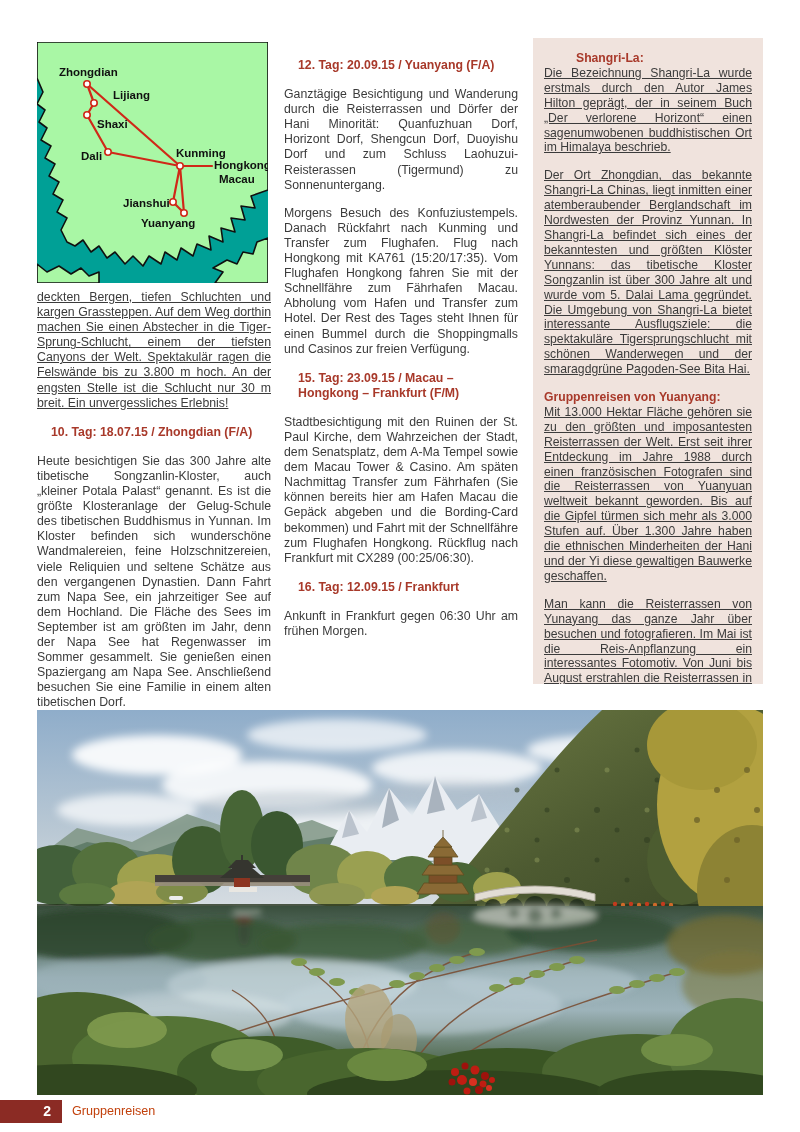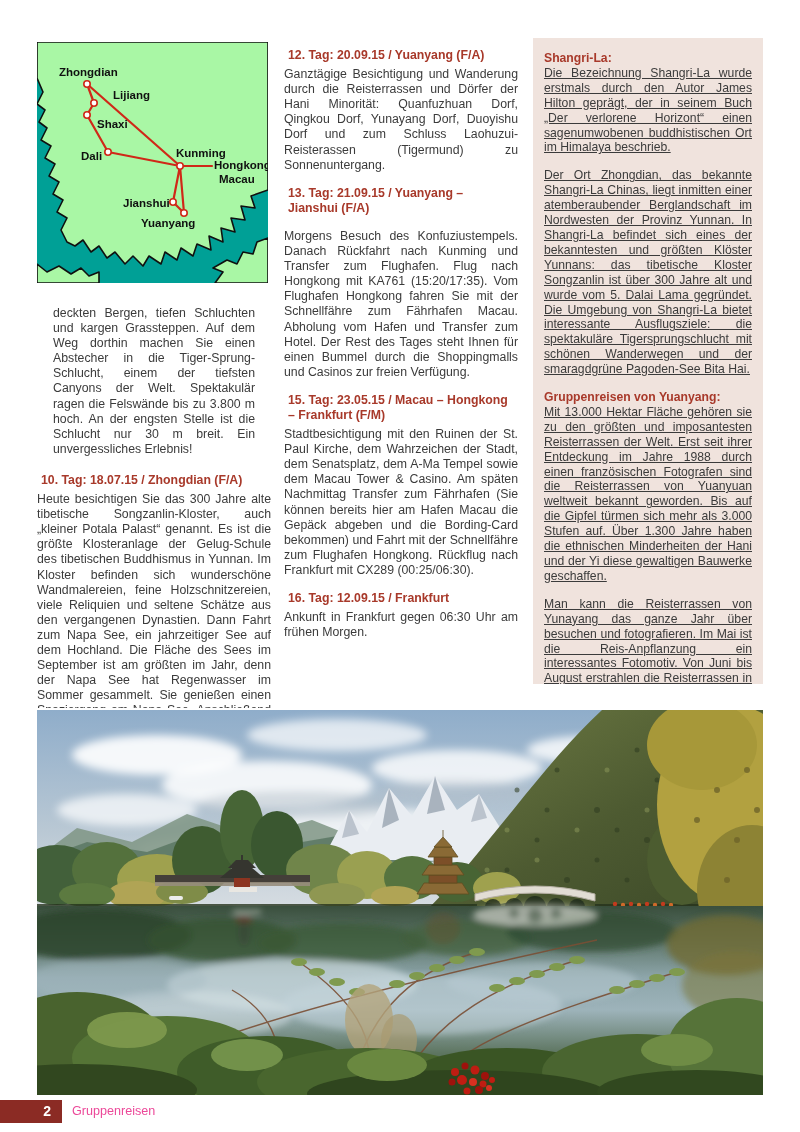--- a/index.html
+++ b/index.html
@@ -2,42 +2,42 @@
 <html><head>
 <meta charset="utf-8">
 <style>
   html,body{margin:0;padding:0;background:#ffffff;}
   .page{position:relative;width:800px;height:1132px;background:#ffffff;overflow:hidden;
         font-family:"Liberation Sans",sans-serif;color:#3b3b3b;}
   
   .col{position:absolute;font-size:12.3px;line-height:15.1px;text-align:justify;overflow:hidden;}
   .col-left{left:37px;top:290px;width:234px;height:418px;}
   .col-mid{left:284px;top:44px;width:234px;height:660px;}
-  .para{margin:16px;}
+  .para{margin:0;text-decoration:underline;}
   .day{margin-top:13px;}
   .col-mid .day:first-child{margin-top:0;}
-  .day-h{font-weight:bold;color:#a8392a;margin:4px;text-align:left;}
+  .day-h{font-weight:bold;color:#a8392a;margin:14px;text-align:left;}
   .day-p{margin:0;}
   
   .infobox{position:absolute;left:533px;top:38px;width:230px;height:646px;background:#f0e3dd;
            box-sizing:border-box;padding:13px 11px;font-size:12.2px;line-height:14.9px;
            text-align:justify;overflow:hidden;}
   .infobox p{margin:0 0 13px;text-decoration:underline;}
   .ib-h{font-weight:bold;color:#a8392a;margin:12px 0 0;text-align:left;}
-  .ib-h:first-child{margin-top:0;}
+  .ib-h:first-child{margin-top:0;margin-left:32px;}
   
   .map{position:absolute;left:37px;top:42px;width:231px;height:241px;}
   .map-label{font:bold 11.5px "Liberation Sans",sans-serif;fill:#101010;}
   
   .photo{position:absolute;left:37px;top:710px;width:726px;height:385px;overflow:hidden;}
   
   .footer-block{position:absolute;left:0;top:1100px;width:62px;height:23px;background:#8b2b24;
                 color:#ffffff;font-weight:bold;font-size:14px;line-height:23px;text-align:right;
                 box-sizing:border-box;padding-right:11px;}
-  .footer-label{position:absolute;left:72px;top:1104px;color:#ec4899;font-size:12.6px;}
+  .footer-label{position:absolute;left:72px;top:1104px;color:#c2410c;font-size:12.6px;}
 </style>
 </head>
 <body>
 
 <div class="page">
 
   <svg class="map" viewBox="0 0 231 241" aria-hidden="true">
     <rect x="0" y="0" width="231" height="241" fill="#00a096"></rect>
     <g>
       <path fill="#a9f7a5" stroke="#101010" stroke-width="1.6" stroke-linejoin="round" d="M0,0 L231,0 L231,148
@@ -82,30 +82,29 @@
     <div class="day">
       <div class="day-h">10. Tag: 18.07.15 / Zhongdian (F/A)</div>
       <div class="day-p">Heute besichtigen Sie das 300 Jahre alte tibetische Songzanlin-Kloster, auch „kleiner Potala Palast“ genannt. Es ist die größte Klosteranlage der Gelug-Schule des tibetischen Buddhismus in Yunnan. Im Kloster befinden sich wunderschöne Wandmalereien, feine Holzschnitzereien, viele Reliquien und seltene Schätze aus den vergangenen Dynastien. Dann Fahrt zum Napa See, ein jahrzeitiger See auf dem Hochland. Die Fläche des Sees im September ist am größten im Jahr, denn der Napa See hat Regenwasser im Sommer gesammelt. Sie genießen einen Spaziergang am Napa See. Anschließend besuchen Sie eine Familie in einem alten tibetischen Dorf.</div>
     </div>
 
   </div>
 
   <div class="col col-mid">
     <div class="day">
       <div class="day-h">12. Tag: 20.09.15 / Yuanyang (F/A)</div>
-      <div class="day-p">Ganztägige Besichtigung und Wanderung durch die Reisterrassen und Dörfer der Hani Minorität: Quanfuzhuan Dorf, Qingkou Dorf, Yunayang Dorf, Duoyishu Dorf und zum Schluss Laohuzui-Reisterassen (Tigermund) zu Sonnenuntergang.</div>
-    </div>
-    <div class="day">
-      <div class="day-h">13. Tag: 21.09.15 / Yuanyang – Jianshui (F/A)</div>
+      <div class="day-p">Ganztägige Besichtigung und Wanderung durch die Reisterrassen und Dörfer der Hani Minorität: Quanfuzhuan Dorf, Horizont Dorf, Shengcun Dorf, Duoyishu Dorf und zum Schluss Laohuzui-Reisterassen (Tigermund) zu Sonnenuntergang.</div>
+    </div>
+    <div class="day">
     </div>
     <div class="day">
       <div class="day-p">Morgens Besuch des Konfuziustempels. Danach Rückfahrt nach Kunming und Transfer zum Flughafen. Flug nach Hongkong mit KA761 (15:20/17:35). Vom Flughafen Hongkong fahren Sie mit der Schnellfähre zum Fährhafen Macau. Abholung vom Hafen und Transfer zum Hotel. Der Rest des Tages steht Ihnen für einen Bummel durch die Shoppingmalls und Casinos zur freien Verfügung.</div>
     </div>
     <div class="day">
-      <div class="day-h">15. Tag: 23.05.15 / Macau – Hongkong – Frankfurt (F/M)</div>
+      <div class="day-h">15. Tag: 23.09.15 / Macau – Hongkong – Frankfurt (F/M)</div>
       <div class="day-p">Stadtbesichtigung mit den Ruinen der St. Paul Kirche, dem Wahrzeichen der Stadt, dem Senatsplatz, dem A-Ma Tempel sowie dem Macau Tower &amp; Casino. Am späten Nachmittag Transfer zum Fährhafen (Sie können bereits hier am Hafen Macau die Gepäck abgeben und die Bording-Card bekommen) und Fahrt mit der Schnellfähre zum Flughafen Hongkong. Rückflug nach Frankfurt mit CX289 (00:25/06:30).</div>
     </div>
     <div class="day">
       <div class="day-h">16. Tag: 12.09.15 / Frankfurt</div>
       <div class="day-p">Ankunft in Frankfurt gegen 06:30 Uhr am frühen Morgen.</div>
     </div>
 
   </div>
 
   <aside class="infobox">

